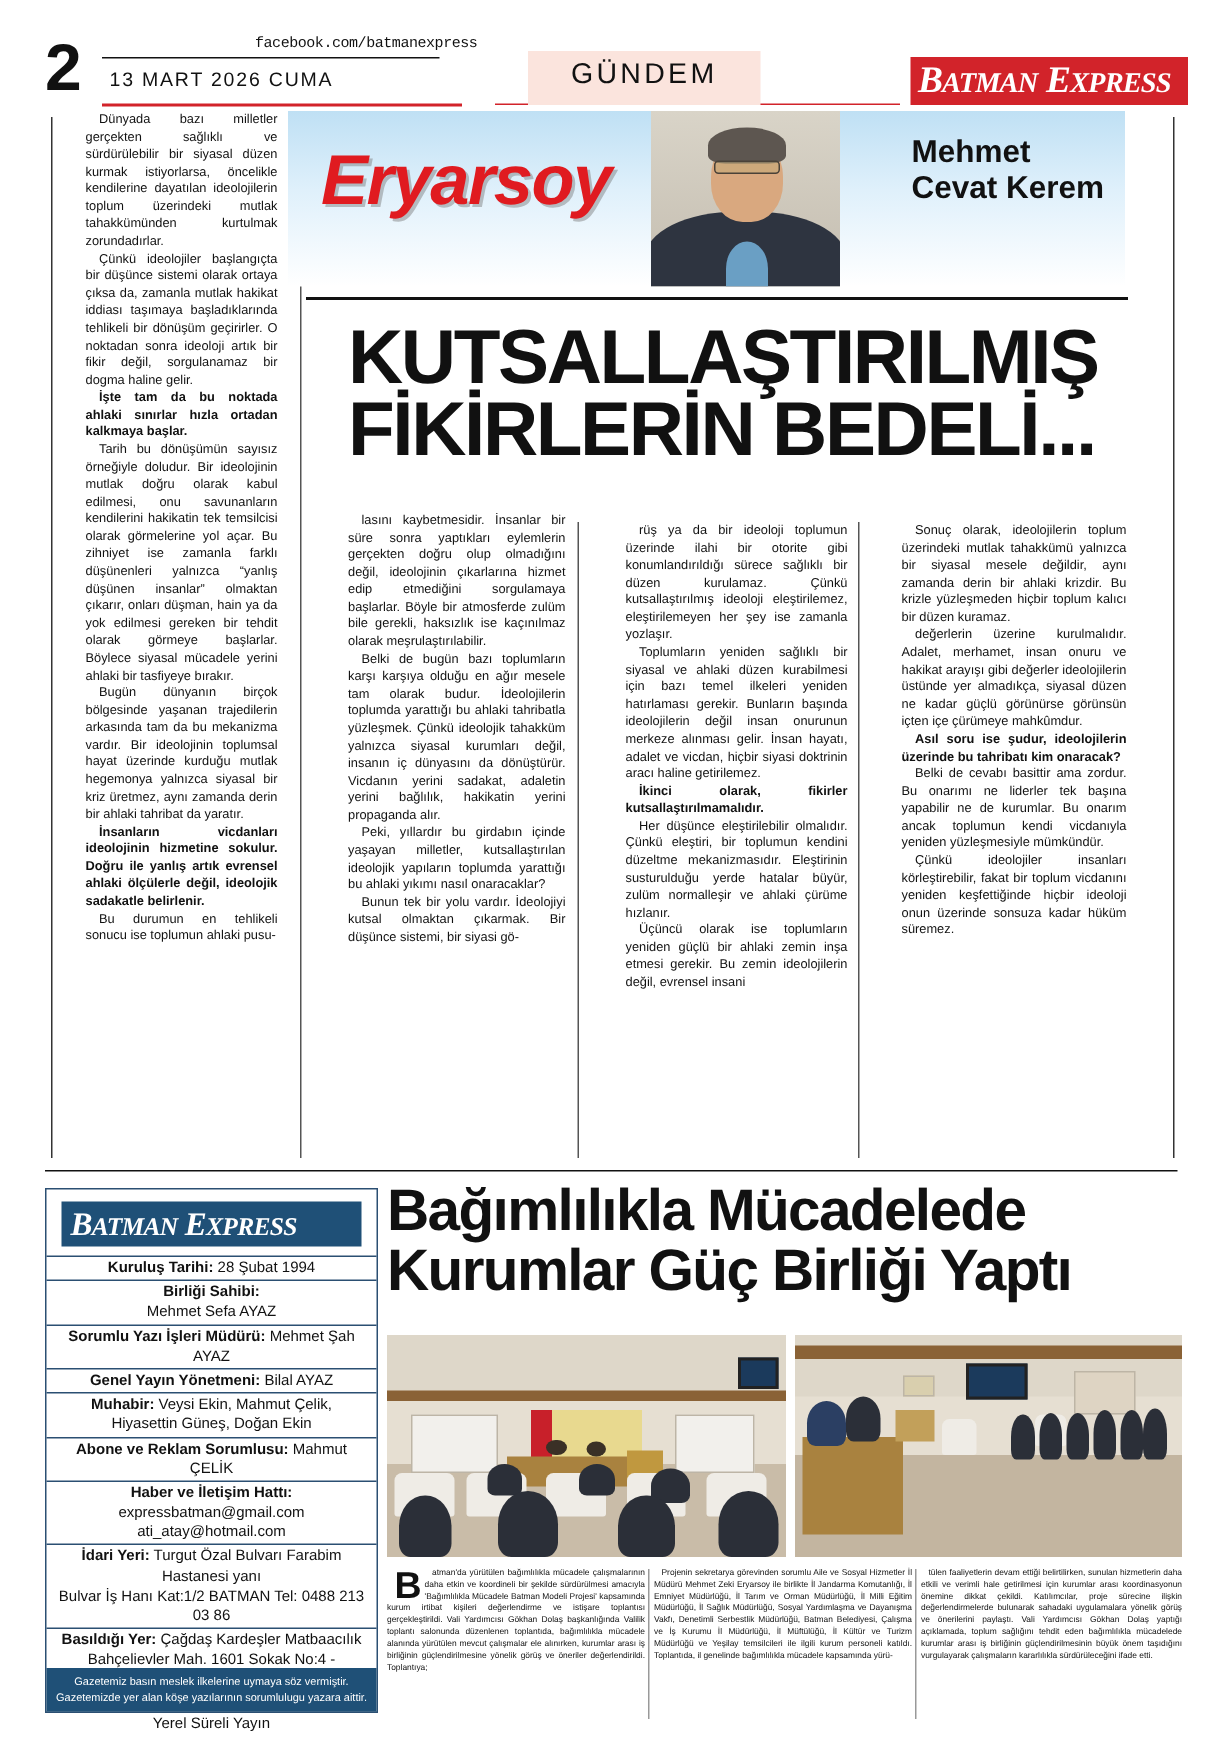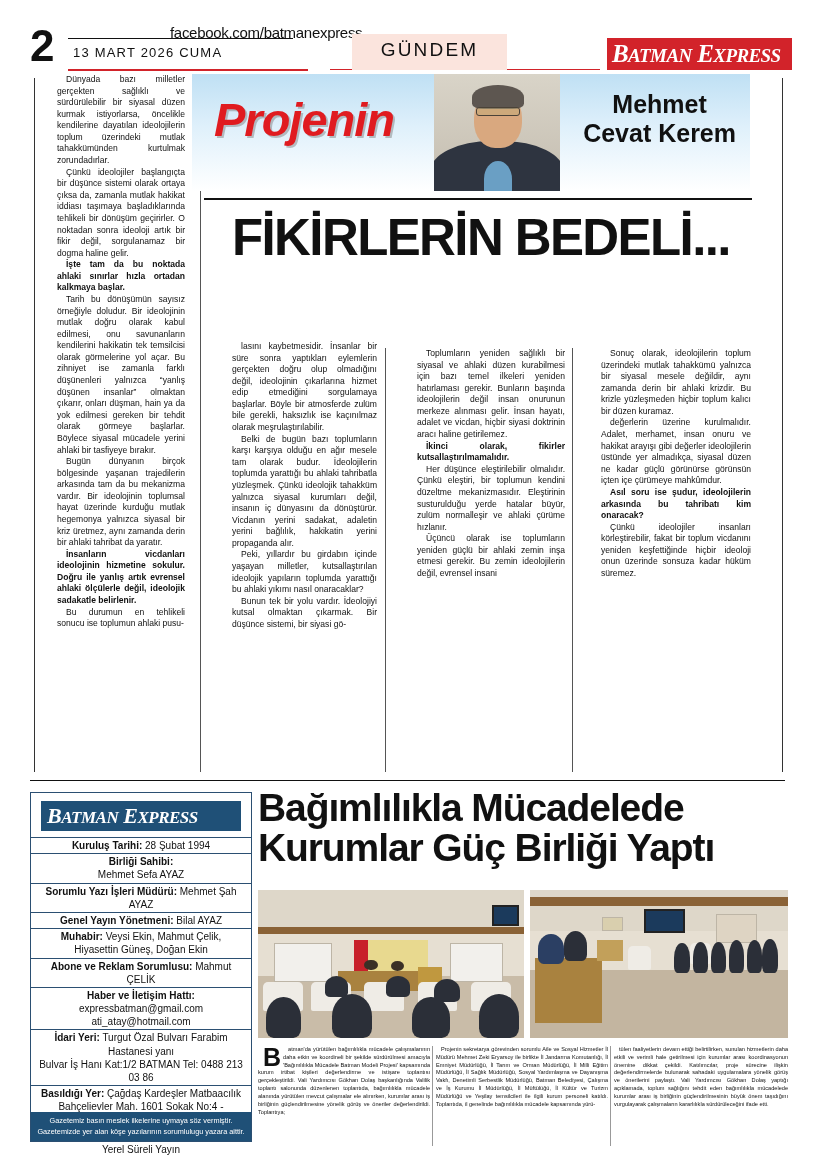--- a/index.html
+++ b/index.html
@@ -19,22 +19,22 @@
     position: absolute; left: 30px; top: 14px;
     font-size: 44px; font-weight: bold; line-height: 40px;
     color: #111; font-family: "Liberation Sans", sans-serif;
   }
   .fb-line {
     position: absolute; left: 68px; top: 26px; width: 225px;
     border-top: 1.6px solid #111;
   }
   .fb-url {
     position: absolute; left: 170px; top: 12px;
-    font-size: 15px; color: #111; letter-spacing: -0.3px;
-    font-family: Liberation Sans, sans-serif;
+    font-size: 10px; color: #111; letter-spacing: -0.3px;
+    font-family: Liberation Mono, monospace;
   }
   .date-line {
     position: absolute; left: 73px; top: 33px;
     font-size: 13px; letter-spacing: 1.2px; color: #111;
     font-family: "Liberation Sans", sans-serif;
   }
   .red-rule-a {
     position: absolute; left: 68px; top: 57px; width: 240px;
     border-top: 2px solid #d2232a;
   }
@@ -70,22 +70,22 @@
     overflow: hidden;
   }
   .keremce-word {
     position: absolute; left: 22px; top: 18px;
     font-size: 47px; font-weight: bold; font-style: italic;
     color: #e01b20; letter-spacing: -1px;
     text-shadow: 2px 2px 0 rgba(120,120,120,.45);
     font-family: "Liberation Sans", sans-serif;
   }
   .author-name {
-    position: absolute; right: 14px; top: 16px; text-align: center;
-    font-size: 25px; font-weight: bold; line-height: 1.16; color: #111;
+    position: absolute; right: 14px; top: 16px; text-align: left;
+    font-size: 21px; font-weight: bold; line-height: 1.16; color: #111;
     font-family: "Liberation Sans", sans-serif;
   }
   
   .portrait {
     position: absolute; left: 242px; top: 0; width: 126px; height: 117px;
     overflow: hidden; background: #cfcac0;
   }
   .p-wall { position: absolute; inset: 0; background: linear-gradient(180deg,#d9d4c8,#c4bdb0); }
   .p-suit {
     position: absolute; left: -4px; bottom: -6px; width: 134px; height: 56px;
@@ -239,65 +239,68 @@
     </div>
   </div>
 
   <div class="vr vr-left"></div>
   <div class="vr vr-right"></div>
   <div class="vr vr1"></div>
   <div class="vr vr2"></div>
   <div class="vr vr3"></div>
 
   <div class="keremce">
-    <div class="keremce-word">Projenin</div>
+    <div class="keremce-word">Eryarsoy</div>
     <div class="portrait">
       <div class="p-wall"></div>
       <div class="p-suit"></div>
       <div class="p-shirt"></div>
       <div class="p-head"></div>
       <div class="p-hair"></div>
       <div class="p-glasses"></div>
     </div>
     <div class="author-name">
       <div>Mehmet</div>
       <div>Cevat Kerem</div>
     </div>
   </div>
   <div class="hr-under-kerem"></div>
 
   <div class="headline-main">
+    <div>KUTSALLAŞTIRILMIŞ</div>
     <div>FİKİRLERİN BEDELİ...</div>
   </div>
 
   <div class="body-col" id="col1">
       <p>Dünyada bazı milletler gerçekten sağlıklı ve sürdürülebilir bir siyasal düzen kurmak istiyorlarsa, öncelikle kendilerine dayatılan ideolojilerin toplum üzerindeki mutlak tahakkümünden kurtulmak zorundadırlar.</p>
       <p>Çünkü ideolojiler başlangıçta bir düşünce sistemi olarak ortaya çıksa da, zamanla mutlak hakikat iddiası taşımaya başladıklarında tehlikeli bir dönüşüm geçirirler. O noktadan sonra ideoloji artık bir fikir değil, sorgulanamaz bir dogma haline gelir.</p>
       <p class="b">İşte tam da bu noktada ahlaki sınırlar hızla ortadan kalkmaya başlar.</p>
       <p>Tarih bu dönüşümün sayısız örneğiyle doludur. Bir ideolojinin mutlak doğru olarak kabul edilmesi, onu savunanların kendilerini hakikatin tek temsilcisi olarak görmelerine yol açar. Bu zihniyet ise zamanla farklı düşünenleri yalnızca “yanlış düşünen insanlar” olmaktan çıkarır, onları düşman, hain ya da yok edilmesi gereken bir tehdit olarak görmeye başlarlar. Böylece siyasal mücadele yerini ahlaki bir tasfiyeye bırakır.</p>
       <p>Bugün dünyanın birçok bölgesinde yaşanan trajedilerin arkasında tam da bu mekanizma vardır. Bir ideolojinin toplumsal hayat üzerinde kurduğu mutlak hegemonya yalnızca siyasal bir kriz üretmez, aynı zamanda derin bir ahlaki tahribat da yaratır.</p>
       <p class="b">İnsanların vicdanları ideolojinin hizmetine sokulur. Doğru ile yanlış artık evrensel ahlaki ölçülerle değil, ideolojik sadakatle belirlenir.</p>
       <p>Bu durumun en tehlikeli sonucu ise toplumun ahlaki pusu-</p>
     </div>
   <div class="body-col" id="col2">
       <p>lasını kaybetmesidir. İnsanlar bir süre sonra yaptıkları eylemlerin gerçekten doğru olup olmadığını değil, ideolojinin çıkarlarına hizmet edip etmediğini sorgulamaya başlarlar. Böyle bir atmosferde zulüm bile gerekli, haksızlık ise kaçınılmaz olarak meşrulaştırılabilir.</p>
       <p>Belki de bugün bazı toplumların karşı karşıya olduğu en ağır mesele tam olarak budur. İdeolojilerin toplumda yarattığı bu ahlaki tahribatla yüzleşmek. Çünkü ideolojik tahakküm yalnızca siyasal kurumları değil, insanın iç dünyasını da dönüştürür. Vicdanın yerini sadakat, adaletin yerini bağlılık, hakikatin yerini propaganda alır.</p>
       <p>Peki, yıllardır bu girdabın içinde yaşayan milletler, kutsallaştırılan ideolojik yapıların toplumda yarattığı bu ahlaki yıkımı nasıl onaracaklar?</p>
       <p>Bunun tek bir yolu vardır. İdeolojiyi kutsal olmaktan çıkarmak. Bir düşünce sistemi, bir siyasi gö-</p>
     </div>
   <div class="body-col" id="col3">
+      <p>rüş ya da bir ideoloji toplumun üzerinde ilahi bir otorite gibi konumlandırıldığı sürece sağlıklı bir düzen kurulamaz. Çünkü kutsallaştırılmış ideoloji eleştirilemez, eleştirilemeyen her şey ise zamanla yozlaşır.</p>
       <p>Toplumların yeniden sağlıklı bir siyasal ve ahlaki düzen kurabilmesi için bazı temel ilkeleri yeniden hatırlaması gerekir. Bunların başında ideolojilerin değil insan onurunun merkeze alınması gelir. İnsan hayatı, adalet ve vicdan, hiçbir siyasi doktrinin aracı haline getirilemez.</p>
       <p class="b">İkinci olarak, fikirler kutsallaştırılmamalıdır.</p>
       <p>Her düşünce eleştirilebilir olmalıdır. Çünkü eleştiri, bir toplumun kendini düzeltme mekanizmasıdır. Eleştirinin susturulduğu yerde hatalar büyür, zulüm normalleşir ve ahlaki çürüme hızlanır.</p>
       <p>Üçüncü olarak ise toplumların yeniden güçlü bir ahlaki zemin inşa etmesi gerekir. Bu zemin ideolojilerin değil, evrensel insani</p>
     </div>
   <div class="body-col" id="col4">
       <p>Sonuç olarak, ideolojilerin toplum üzerindeki mutlak tahakkümü yalnızca bir siyasal mesele değildir, aynı zamanda derin bir ahlaki krizdir. Bu krizle yüzleşmeden hiçbir toplum kalıcı bir düzen kuramaz.</p>
       <p>değerlerin üzerine kurulmalıdır. Adalet, merhamet, insan onuru ve hakikat arayışı gibi değerler ideolojilerin üstünde yer almadıkça, siyasal düzen ne kadar güçlü görünürse görünsün içten içe çürümeye mahkûmdur.</p>
-      <p class="b">Asıl soru ise şudur, ideolojilerin arkasında bu tahribatı kim onaracak?</p>
+      <p class="b">Asıl soru ise şudur, ideolojilerin üzerinde bu tahribatı kim onaracak?</p>
+      <p>Belki de cevabı basittir ama zordur. Bu onarımı ne liderler tek başına yapabilir ne de kurumlar. Bu onarım ancak toplumun kendi vicdanıyla yeniden yüzleşmesiyle mümkündür.</p>
       <p>Çünkü ideolojiler insanları körleştirebilir, fakat bir toplum vicdanını yeniden keşfettiğinde hiçbir ideoloji onun üzerinde sonsuza kadar hüküm süremez.</p>
     </div>
 
   <div class="hr-section"></div>
 
   <div class="mast">
     <div class="mast-logo">
       <span><b>B</b><b class="sm">ATMAN</b> <b>E</b><b class="sm">XPRESS</b></span>
     </div>
     <div id="mast-rows">

